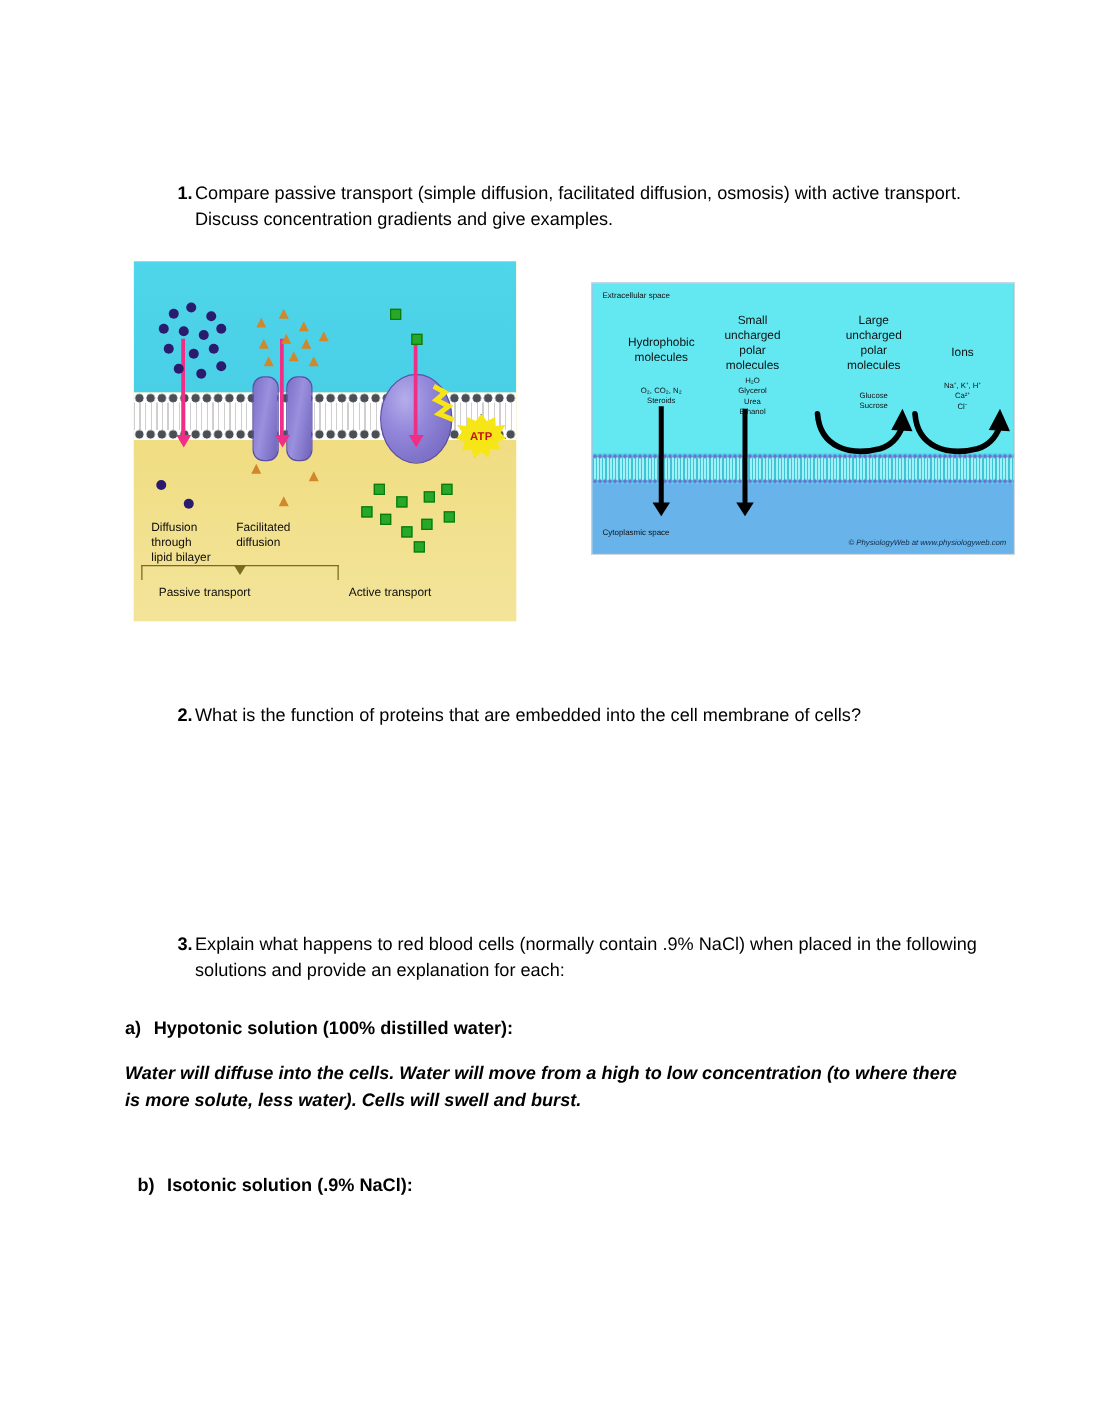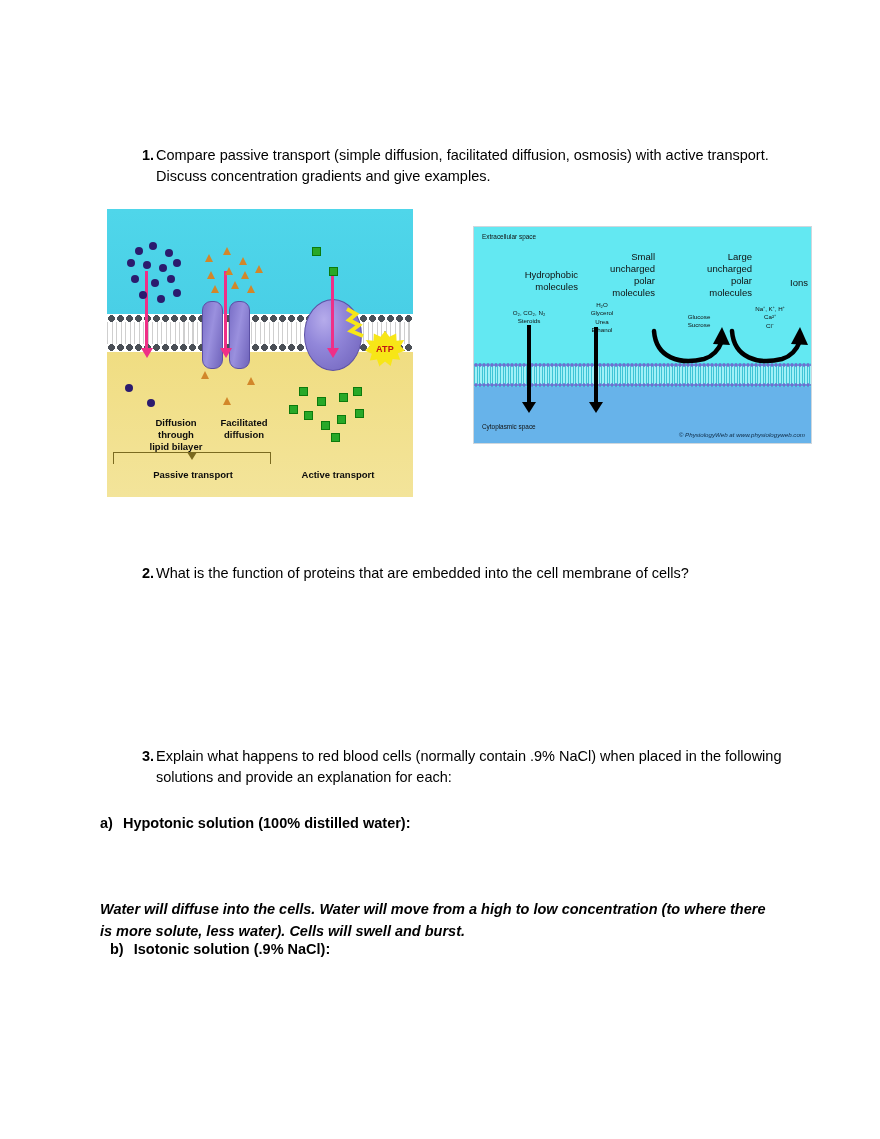--- a/index.html
+++ b/index.html
@@ -221,23 +221,23 @@
     position: absolute;
     left: 238px;
     top: 96px;
     width: 30px;
     height: 34px;
   }
 
   #fig1 .fig-label {
     position: absolute;
     font-size: 9.5px;
-    font-weight: bold;
+    font-weight: normal;
     color: #0c0c0c;
-    text-align: center;
+    text-align: left;
     line-height: 1.25;
   }
   #fig1 .brace {
     position: absolute;
     left: 6px;
     top: 243px;
     width: 158px;
     height: 12px;
     border-top: 1.5px solid #7a6a20;
     border-left: 1.5px solid #7a6a20;
@@ -302,21 +302,21 @@
     left: 0; right: 0;
     top: 3px;
     height: 18px;
     background-image: repeating-linear-gradient(to right,
       #3fc4d6 0px, #3fc4d6 1px, #9ff0f7 1px, #9ff0f7 2.6px);
   }
 
   #fig2 .col-title {
     position: absolute;
     font-size: 9.5px;
-    text-align: right;
+    text-align: center;
     color: #101010;
     line-height: 1.28;
   }
   #fig2 .col-sub {
     position: absolute;
     font-size: 6.2px;
     text-align: center;
     color: #101010;
     line-height: 1.35;
   }
@@ -524,21 +524,21 @@
   <div class="q-block" style="left:120px; top:746px; width:665px;">
     <div class="q-num">3.</div>
     <div class="q-text">Explain what happens to red blood cells (normally contain .9% NaCl) when placed in the following solutions and provide an explanation for each:</div>
   </div>
 
   <div class="sub-block" style="left:100px; top:813px; width:660px;">
     <div class="sub-label">a)</div>
     <div class="sub-text">Hypotonic solution (100% distilled water):</div>
   </div>
 
-  <div class="ans" style="left:100px; top:899px; width:680px;">Water will diffuse into the cells. Water will move from a high to low concentration (to where there is more solute, less water). Cells will swell and burst.</div>
+  <div class="ans" style="left:100px; top:849px; width:680px;">Water will diffuse into the cells. Water will move from a high to low concentration (to where there is more solute, less water). Cells will swell and burst.</div>
 
   <div class="sub-block" style="left:110px; top:939px; width:660px;">
     <div class="sub-label">b)</div>
     <div class="sub-text">Isotonic solution (.9% NaCl):</div>
   </div>
 
 
 </div>
 
 </body></html>

